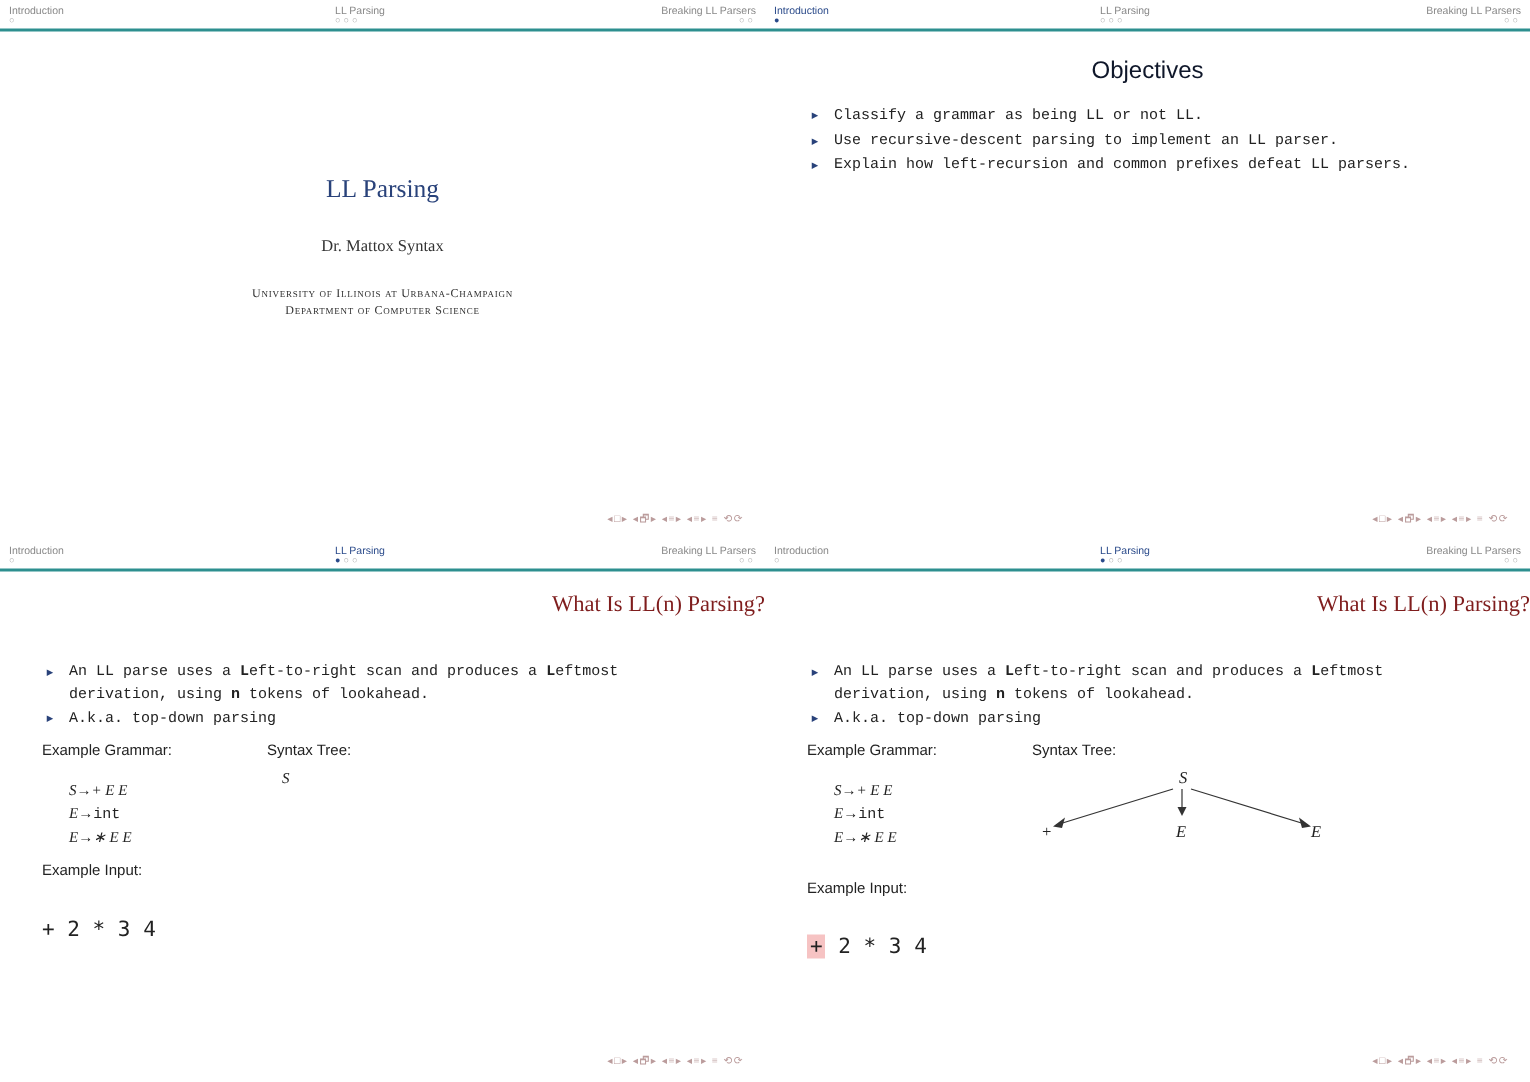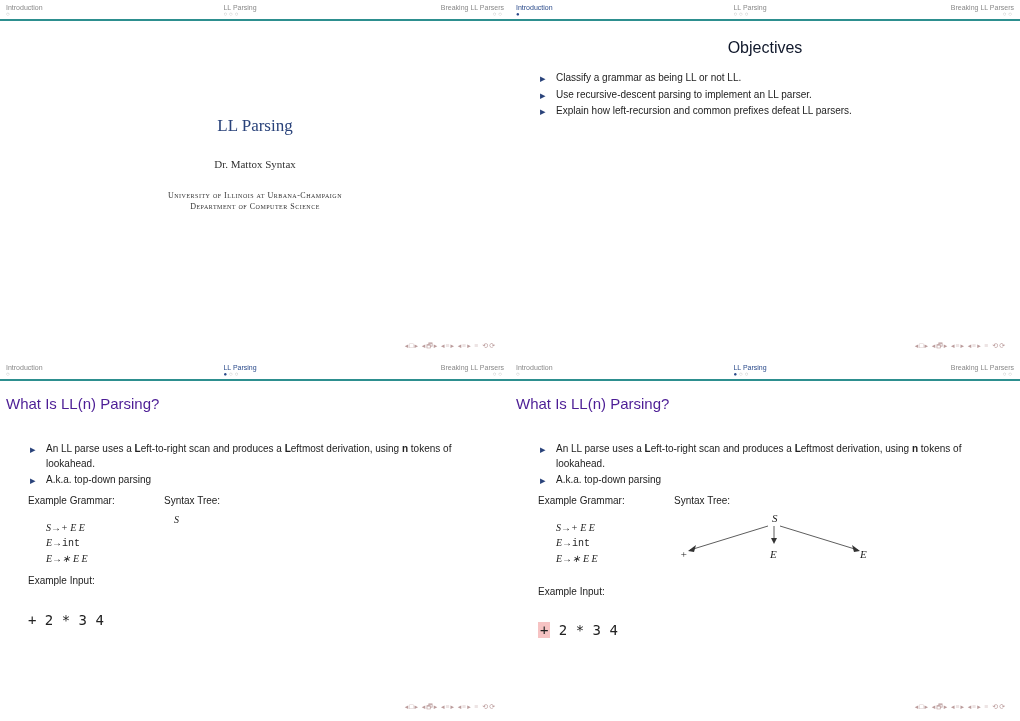--- a/index.html
+++ b/index.html
@@ -59,36 +59,37 @@
     font-family: Georgia, serif;
   }
   .body {
     padding: 8px 28px 0 28px;
     font-family: "Trebuchet MS", "Segoe UI", sans-serif;
     font-size: 10px;
     color: #222;
     line-height: 1.45;
   }
   .section-title {
-    color: #4c1d95;
+    color: #7f1d1d;
     font-size: 15px;
-    font-family: Liberation Sans, sans-serif;
+    font-family: Liberation Serif, serif;
     margin: 14px 0 0 6px;
+    text-align: right;
   }
   ul.tri { list-style: none; padding-left: 2px; margin: 6px 0; }
-  ul.tri li { position: relative; padding-left: 16px; margin: 2px 0; }
+  ul.tri li { position: relative; padding-left: 16px; margin: 2px 0; font-family: Liberation Mono, monospace; }
   ul.tri li::before {
     content: "▸";
     position: absolute;
     left: 0;
     top: 0;
     color: #29427a;
     font-size: 11px;
   }
-  .columns { display: flex; gap: 16px; margin-top: 4px; }
+  .columns { display: flex; gap: 30px; margin-top: 4px; }
   .grammar {
     font-style: italic;
     font-family: Georgia, serif;
     font-size: 10px;
     line-height: 1.5;
   }
   .grammar .tt { font-style: normal; font-family: Liberation Mono, monospace; font-size: 10px; }
   .label { font-family: "Trebuchet MS", sans-serif; font-size: 10px; margin-bottom: 4px; }
   .input-line { font-family: "Lucida Console", monospace; font-size: 14px; margin-top: 21px; }
   .hl { background: #f6c3c3; padding: 0 2px; }

